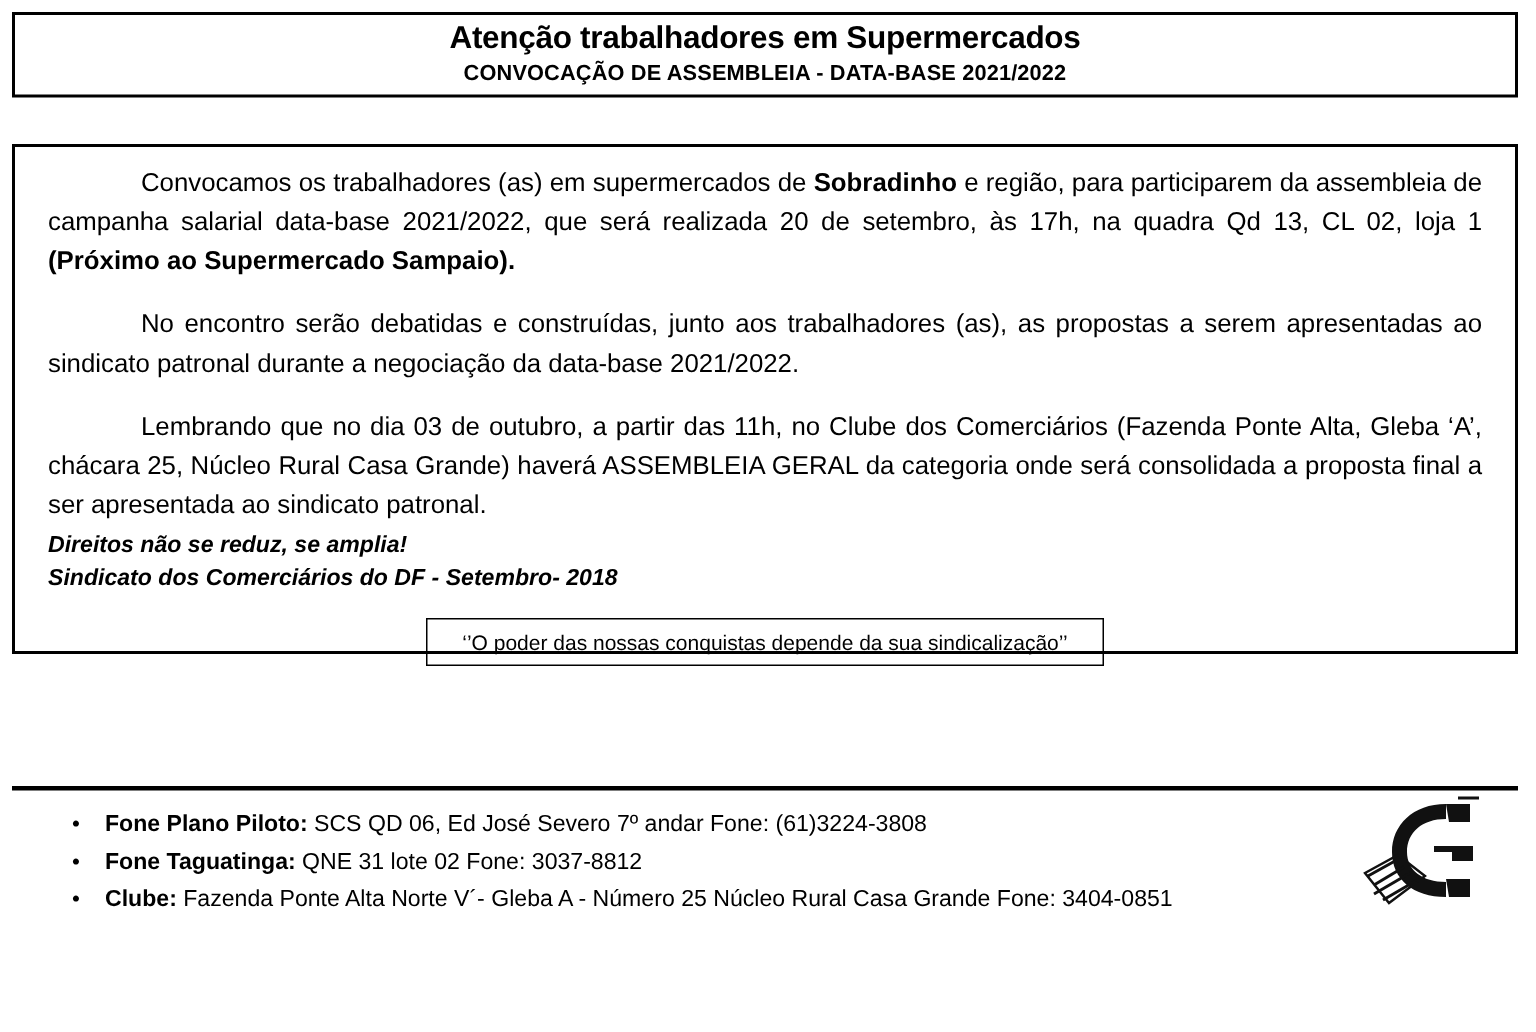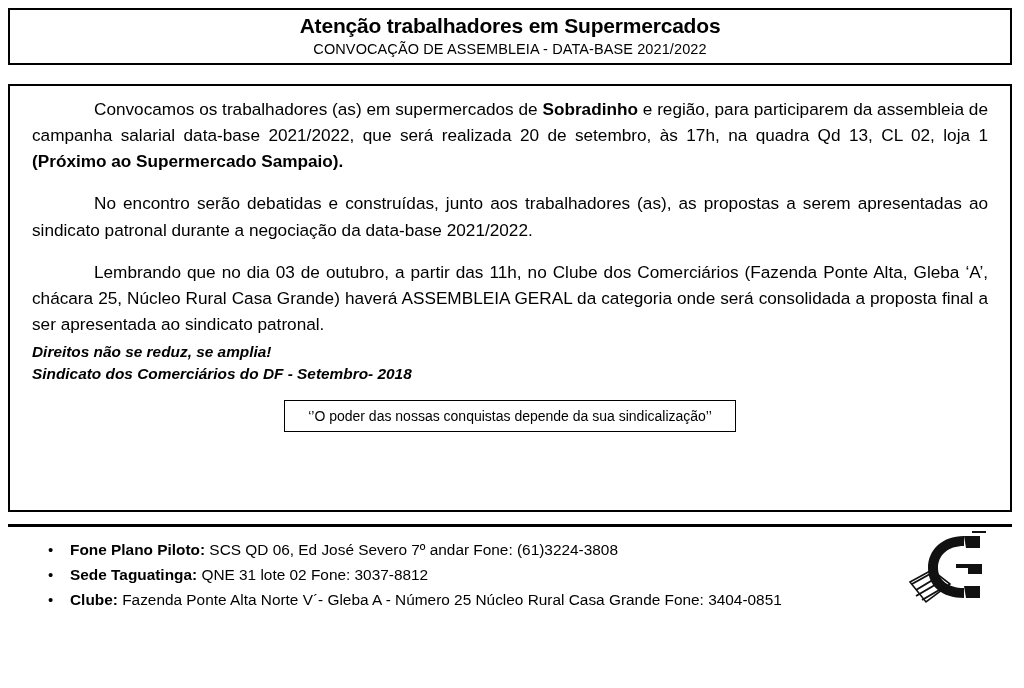--- a/index.html
+++ b/index.html
@@ -34,32 +34,32 @@
     text-align: center;
   }
   .header-title {
     font-size: 21px;
     font-weight: bold;
     line-height: 1.12;
     letter-spacing: -0.2px;
   }
   .header-sub {
     font-size: 14.5px;
-    font-weight: normal;
+    font-weight: bold;
     margin-top: 3px;
     letter-spacing: 0.1px;
   }
 
   
   .body-box {
     position: absolute;
     left: 8px;
-    top: 84px;
+    top: 96px;
     width: 1004px;
-    height: 428px;
+    height: 340px;
     box-sizing: border-box;
     border: 2px solid #000;
     padding: 10px 22px 8px 22px;
   }
   .para {
     font-size: 17.2px;
     line-height: 1.52;
     text-align: justify;
     text-justify: inter-word;
     margin: 0 0 16px 0;
@@ -164,21 +164,21 @@
   <div class="divider"></div>
 
   <div class="footer">
     <ul class="footer-list">
       <li class="footer-item">
         <span class="bullet">•</span>
         <span class="lbl">Fone Plano Piloto:</span><span> SCS QD 06, Ed José Severo 7º andar Fone: (61)3224-3808</span>
       </li>
       <li class="footer-item">
         <span class="bullet">•</span>
-        <span class="lbl">Sede Taguatinga:</span><span> QNE 31 lote 02 Fone: 3037-8812</span>
+        <span class="lbl">Fone Taguatinga:</span><span> QNE 31 lote 02 Fone: 3037-8812</span>
       </li>
       <li class="footer-item">
         <span class="bullet">•</span>
         <span class="lbl">Clube:</span><span> Fazenda Ponte Alta Norte V´- Gleba A - Número 25 Núcleo Rural Casa Grande Fone: 3404-0851</span>
       </li>
     </ul>
   </div>
 
   <div class="logo">
     <svg viewBox="0 0 92 76" width="92" height="76" aria-hidden="true">

